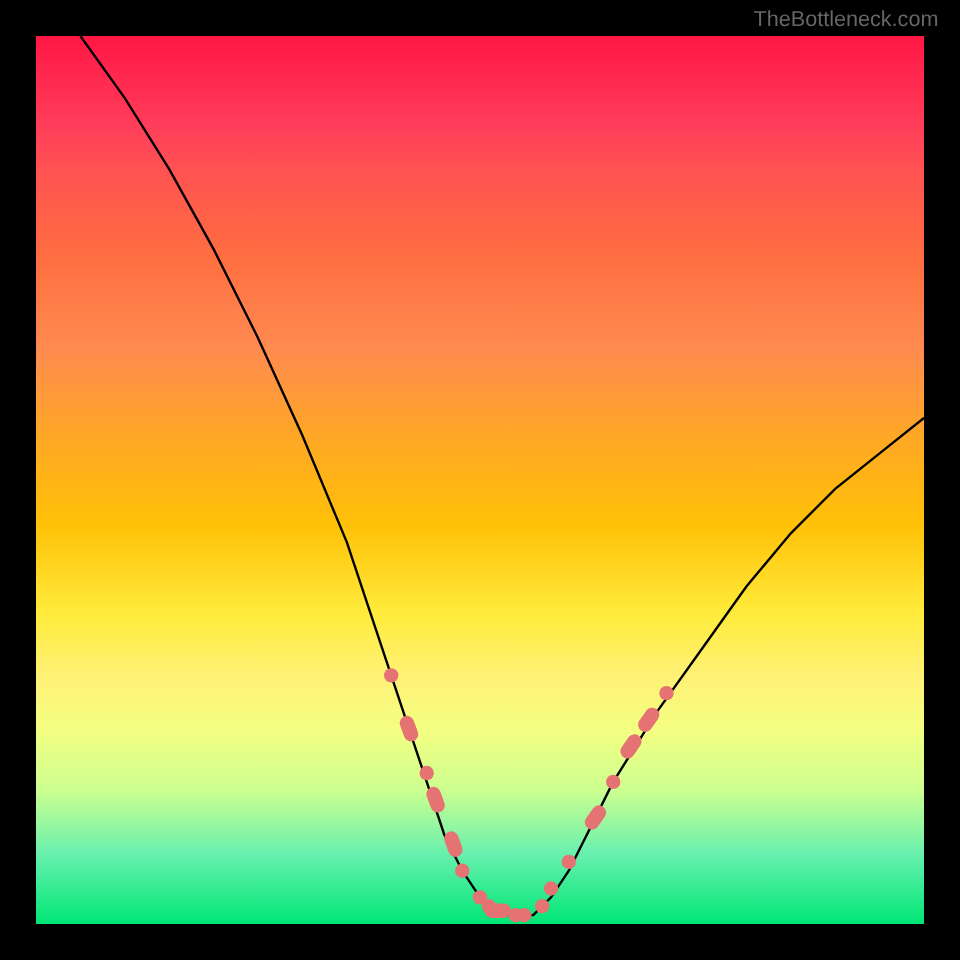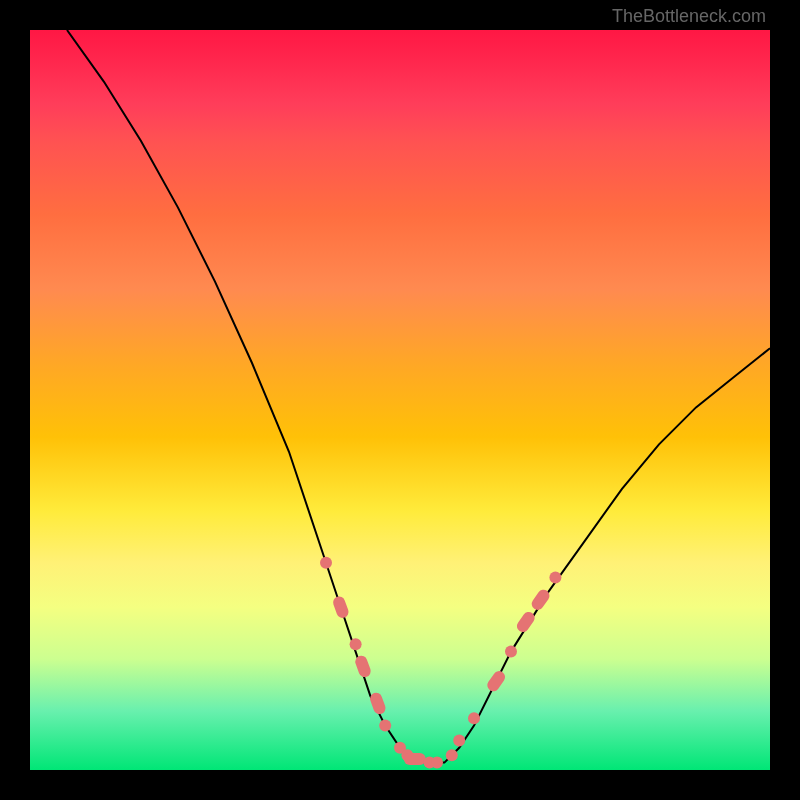--- a/index.html
+++ b/index.html
@@ -31,21 +31,21 @@
         #ffeb3b 65%,
         #fff176 72%,
         #f4ff81 78%,
         #ccff90 85%,
         #69f0ae 92%,
         #00e676 100%);
     }
     .watermark {
       position: absolute;
       top: 6px;
-      right: 34px;
+      right: 18px;
       color: #666;
       font-size: 18px;
       font-weight: normal;
       z-index: 10;
       text-align: center;
     }
     svg.curve {
       position: absolute;
       top: 0;
       left: 0;

